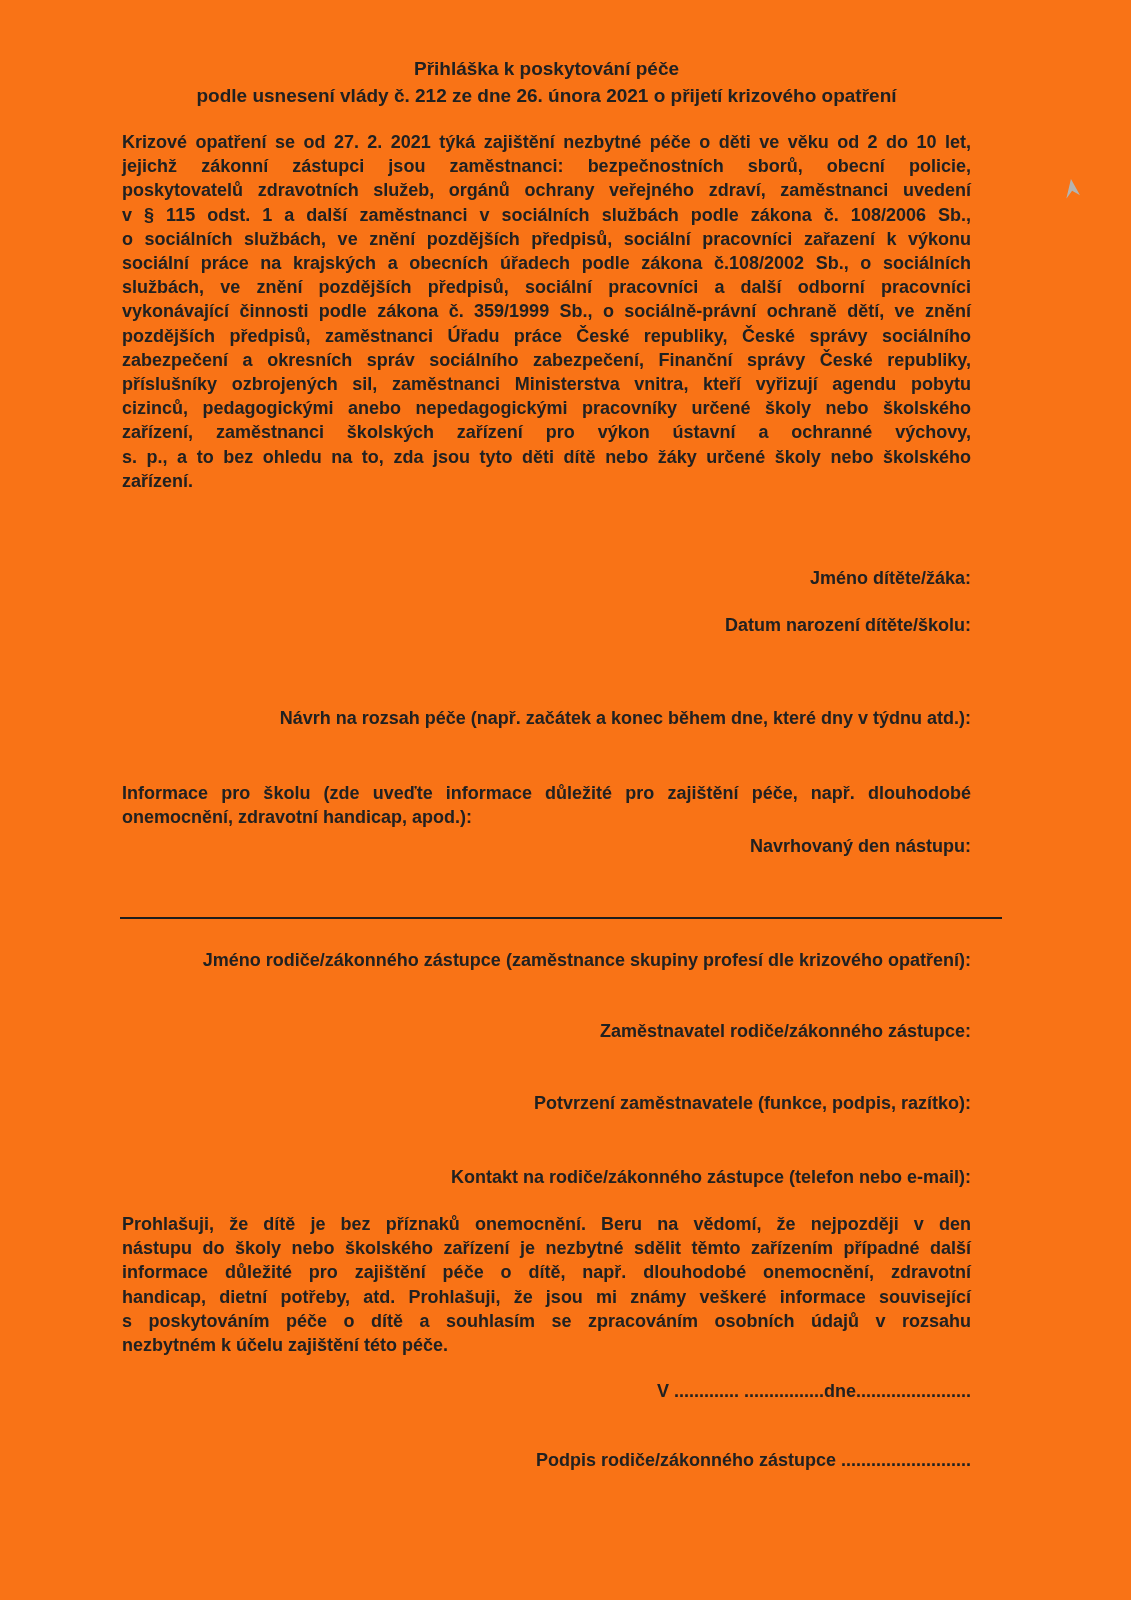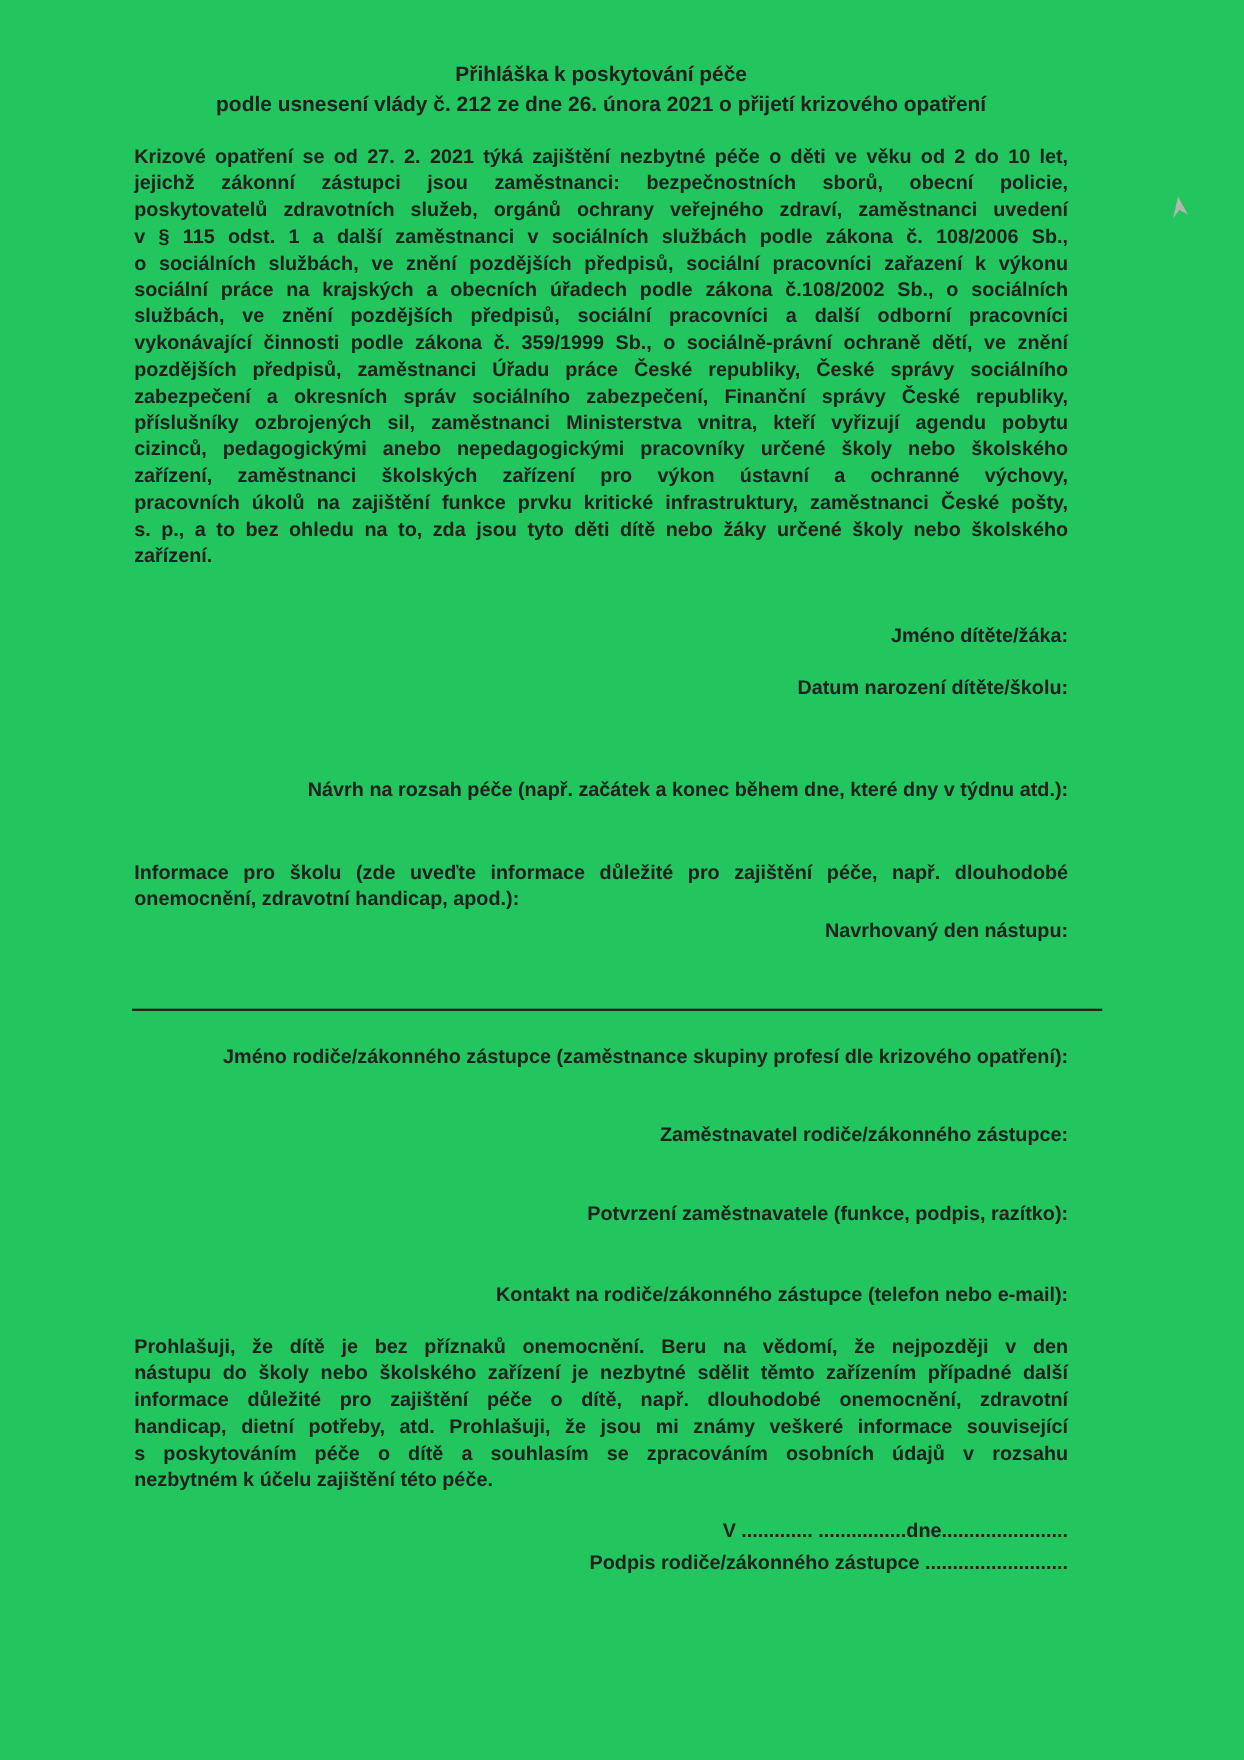--- a/index.html
+++ b/index.html
@@ -5,21 +5,21 @@
   html, body {
     margin: 0;
     padding: 0;
     background: #e9e9e7;
   }
   .page {
     position: relative;
     width: 1131px;
     height: 1600px;
     margin: 0 auto;
-    background: #22c55e;
+    background: #f97316;
     color: #212121;
     font-family: "Liberation Sans", "DejaVu Sans", sans-serif;
     font-size: 18px;
     line-height: 24.2px;
     overflow: hidden;
   }
   .abs {
     position: absolute;
     left: 122px;
     width: 849px;
@@ -82,21 +82,20 @@
       <div class="jline">v § 115 odst. 1 a další zaměstnanci v sociálních službách podle zákona č. 108/2006 Sb.,</div>
       <div class="jline">o sociálních službách, ve znění pozdějších předpisů, sociální pracovníci zařazení k výkonu</div>
       <div class="jline">sociální práce na krajských a obecních úřadech podle zákona č.108/2002 Sb., o sociálních</div>
       <div class="jline">službách, ve znění pozdějších předpisů, sociální pracovníci a další odborní pracovníci</div>
       <div class="jline">vykonávající činnosti podle zákona č. 359/1999 Sb., o sociálně-právní ochraně dětí, ve znění</div>
       <div class="jline">pozdějších předpisů, zaměstnanci Úřadu práce České republiky, České správy sociálního</div>
       <div class="jline">zabezpečení a okresních správ sociálního zabezpečení, Finanční správy České republiky,</div>
       <div class="jline">příslušníky ozbrojených sil, zaměstnanci Ministerstva vnitra, kteří vyřizují agendu pobytu</div>
       <div class="jline">cizinců, pedagogickými anebo nepedagogickými pracovníky určené školy nebo školského</div>
       <div class="jline">zařízení, zaměstnanci školských zařízení pro výkon ústavní a ochranné výchovy,</div>
-      <div class="jline">pracovních úkolů na zajištění funkce prvku kritické infrastruktury, zaměstnanci České pošty,</div>
       <div class="jline">s. p., a to bez ohledu na to, zda jsou tyto děti dítě nebo žáky určené školy nebo školského</div>
       <div class="jline last">zařízení.</div>
     </div>
 
   <div class="abs label" style="top:566px">Jméno dítěte/žáka:</div>
 
   <div class="abs label" style="top:613px">Datum narození dítěte/školu:</div>
 
 
   <div class="abs label" style="top:706px">Návrh na rozsah péče (např. začátek a konec během dne, které dny v týdnu atd.):</div>
@@ -122,17 +121,17 @@
       <div class="jline">Prohlašuji, že dítě je bez příznaků onemocnění. Beru na vědomí, že nejpozději v den</div>
       <div class="jline">nástupu do školy nebo školského zařízení je nezbytné sdělit těmto zařízením případné další</div>
       <div class="jline">informace důležité pro zajištění péče o dítě, např. dlouhodobé onemocnění, zdravotní</div>
       <div class="jline">handicap, dietní potřeby, atd. Prohlašuji, že jsou mi známy veškeré informace související</div>
       <div class="jline">s poskytováním péče o dítě a souhlasím se zpracováním osobních údajů v rozsahu</div>
       <div class="jline last">nezbytném k účelu zajištění této péče.</div>
     </div>
 
   <div class="abs label" style="top:1379px">V ............. ................dne.......................</div>
 
-  <div class="abs label" style="top:1408px">Podpis rodiče/zákonného zástupce  ..........................</div>
+  <div class="abs label" style="top:1448px">Podpis rodiče/zákonného zástupce  ..........................</div>
 
   <div class="artifact"></div>
 
 </div>
 
 </body></html>

